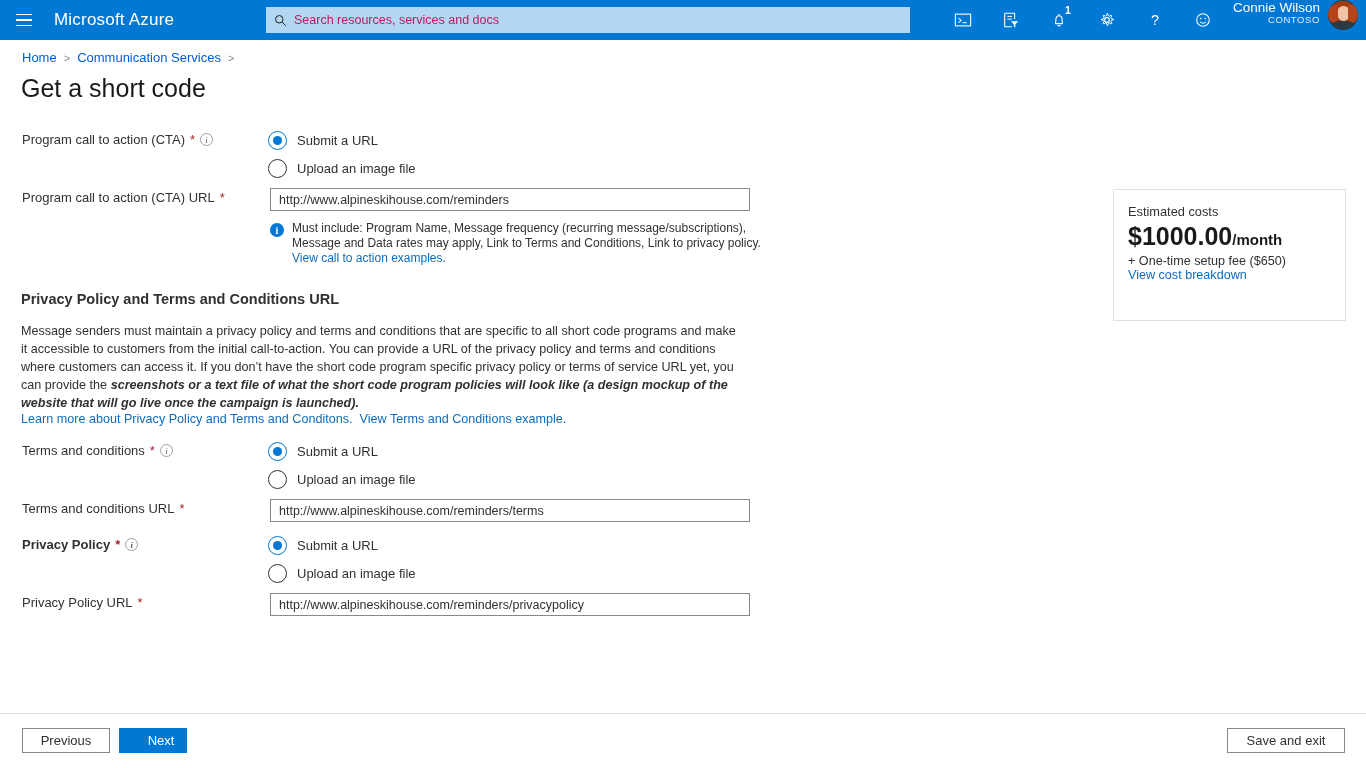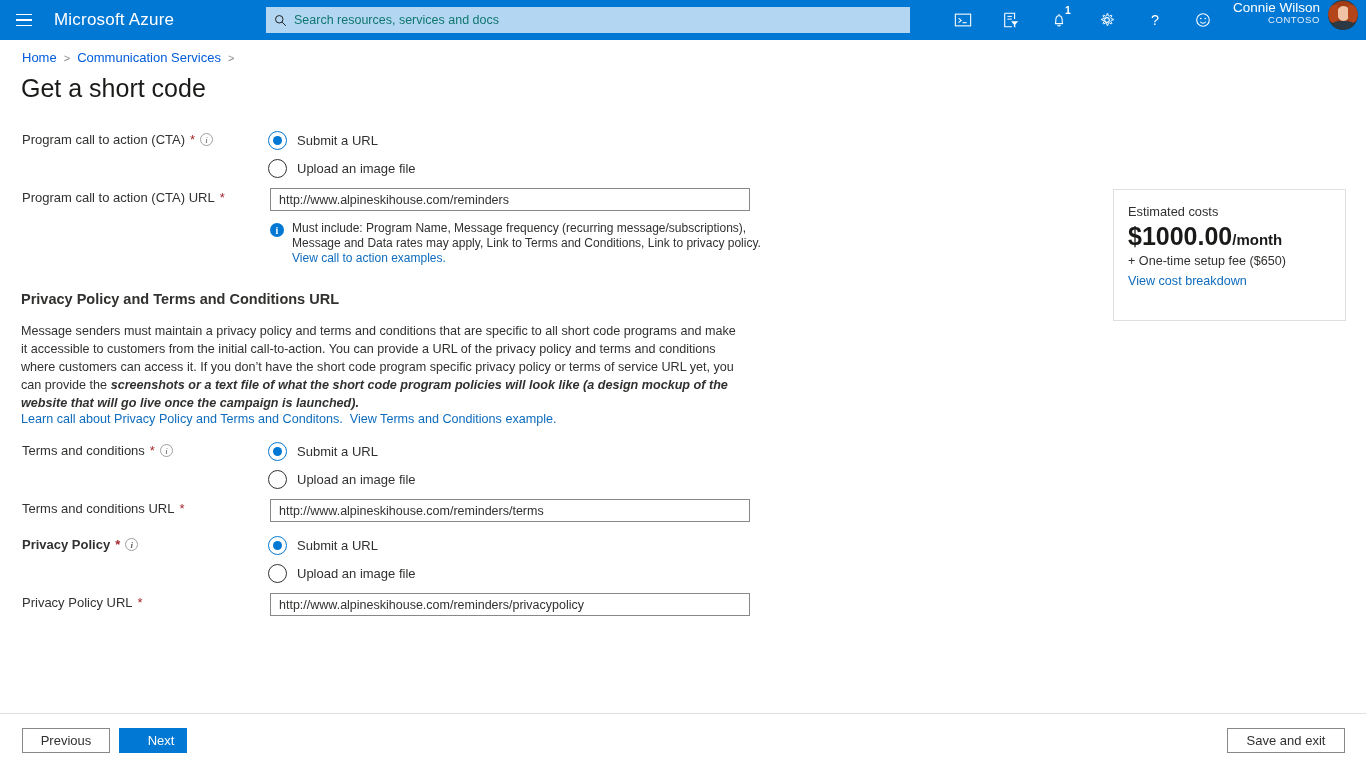--- a/index.html
+++ b/index.html
@@ -34,21 +34,21 @@
   .searchwrap {
     position: absolute; left: 266px; top: 7px;
     width: 644px; height: 26px;
     background: #b3d7f2;
     display: flex; align-items: center;
     padding-left: 8px;
     cursor: text;
   }
   .searchwrap .mag { margin-right: 7px; display: flex; align-items: center; }
   .search-text {
-    font-size: 12.5px; color: #0f766e; white-space: nowrap;
+    font-size: 12.5px; color: #be185d; white-space: nowrap;
   }
   .headicons {
     position: absolute; right: 0; top: 0; height: 40px;
     display: flex; align-items: center;
   }
   .hicon {
     width: 48px; height: 40px;
     display: flex; align-items: center; justify-content: center;
     position: relative; cursor: pointer;
   }
@@ -183,21 +183,21 @@
     background: #fff; border: 1px solid #e1dfdd;
     padding: 14px 14px 0 14px;
   }
   .cost-title { font-size: 12.8px; color: #323130; }
   .cost-amount {
     font-size: 25px; color: #1b1a19; font-weight: 700;
     margin-top: 4px; line-height: 1.1;
   }
   .cost-amount .per { font-size: 15px; font-weight: 700; }
   .cost-fee { font-size: 12.6px; color: #323130; margin-top: 3px; }
-  .cost-link { font-size: 12.6px; color: #0f6cbd; margin-top: 6px; cursor: pointer; }
+  .cost-link { font-size: 12.6px; color: #0f6cbd; cursor: pointer; }
 
   
   .divider {
     position: absolute; left: 0; top: 713px; width: 1366px; height: 1px;
     background: #e1dfdd;
   }
   .btn {
     position: absolute; height: 25px;
     font-size: 13px; font-family: "Liberation Sans", sans-serif;
     display: flex; align-items: center; justify-content: center;
@@ -320,21 +320,21 @@
   <input class="textfield" style="left: 270px; top: 188px;" value="http://www.alpineskihouse.com/reminders">
 
   <div class="infomsg" style="left:270px; top:221px;">
     <span class="dot">i</span>
     <span class="txt"><span>Must include: Program Name, Message frequency (recurring message/subscriptions), Message and Data rates may apply, Link to Terms and Conditions, Link to privacy policy. </span><span class="link">View call to action examples.</span></span>
   </div>
 
   <div class="sec-head">Privacy Policy and Terms and Conditions URL</div>
   <div class="para"><span>Message senders must maintain a privacy policy and terms and conditions that are specific to all short code programs and make it accessible to customers from the initial call-to-action. You can provide a URL of the privacy policy and terms and conditions where customers can access it. If you don’t have the short code program specific privacy policy or terms of service URL yet, you can provide the </span><b>screenshots or a text file of what the short code program policies will look like (a design mockup of the website that will go live once the campaign is launched).</b></div>
   <div class="linkline">
-    <span>Learn call about Privacy Policy and Terms and Conditons.</span>&nbsp;
+    <span>Learn more about Privacy Policy and Terms and Conditons.</span>&nbsp;
     <span>View Terms and Conditions example.</span>
   </div>
 
   <div class="row-label" style="left:22px; top:443px;">
     <span>Terms and conditions</span>
     <span class="req">*</span>
     <span class="infoicon">i</span>
   </div>
   <div class="radio-group" style="left:268px; top:437px;">
     <div class="radio-row">

